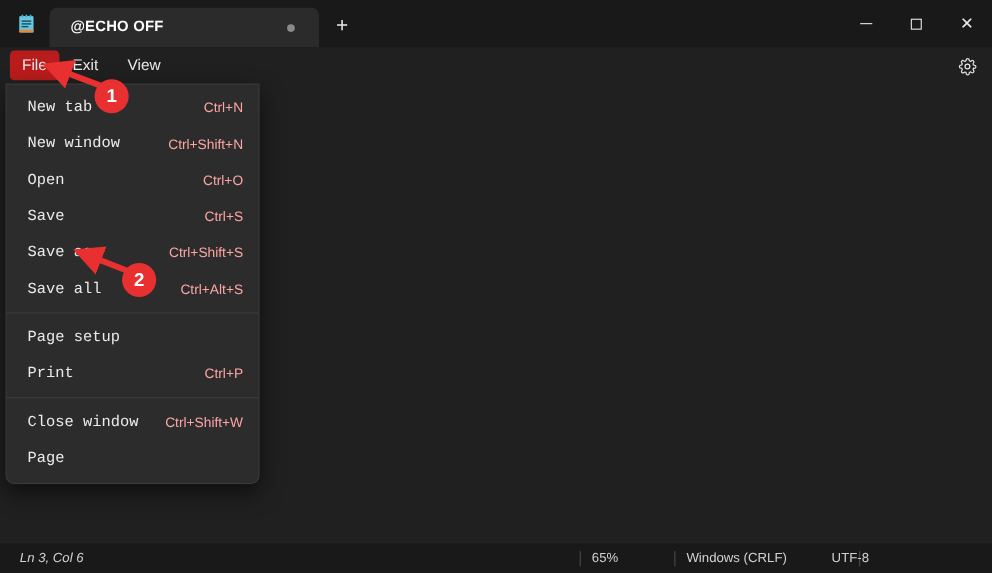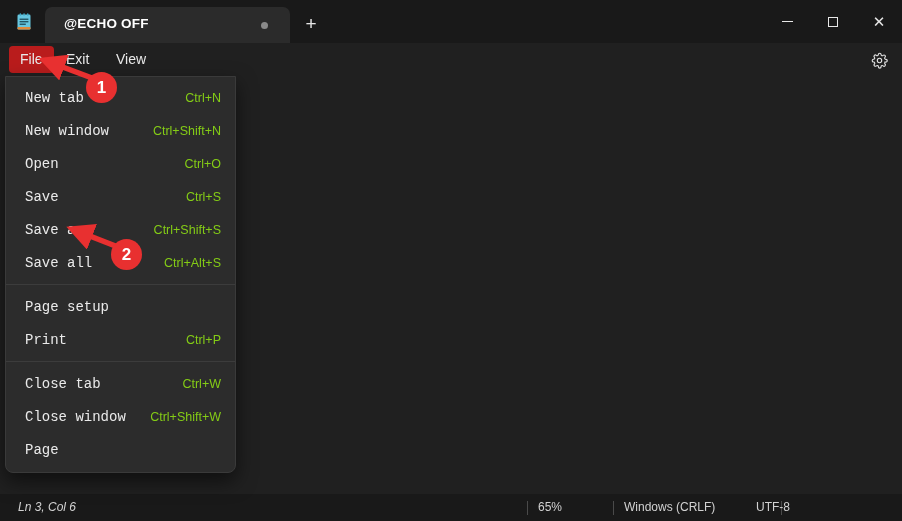--- a/index.html
+++ b/index.html
@@ -185,21 +185,21 @@
     height: 33px;
     display: flex;
     align-items: center;
     padding: 0 14px 0 19px;
     color: #eaeaea;
     font-size: 14px;
     white-space: nowrap;
   }
   .mi-label { flex: 1; font-family: Liberation Mono, monospace; }
   .mi-accel {
-    color: #84cc16;
+    color: #fca5a5;
     font-size: 12.5px;
   }
   .mi-sep {
     height: 1px;
     background: #3c3c3c;
     margin: 5px 0 5px 0;
   }
 
   
   .anno-layer {
@@ -323,24 +323,20 @@
       <span class="mi-accel"></span>
     </div>
 
     <div class="mi">
       <span class="mi-label">Print</span>
       <span class="mi-accel">Ctrl+P</span>
     </div>
 
     <div class="mi-sep"></div>
 
-    <div class="mi">
-      <span class="mi-label">Close tab</span>
-      <span class="mi-accel">Ctrl+W</span>
-    </div>
 
     <div class="mi">
       <span class="mi-label">Close window</span>
       <span class="mi-accel">Ctrl+Shift+W</span>
     </div>
 
     <div class="mi">
       <span class="mi-label">Page</span>
       <span class="mi-accel"></span>
     </div>

